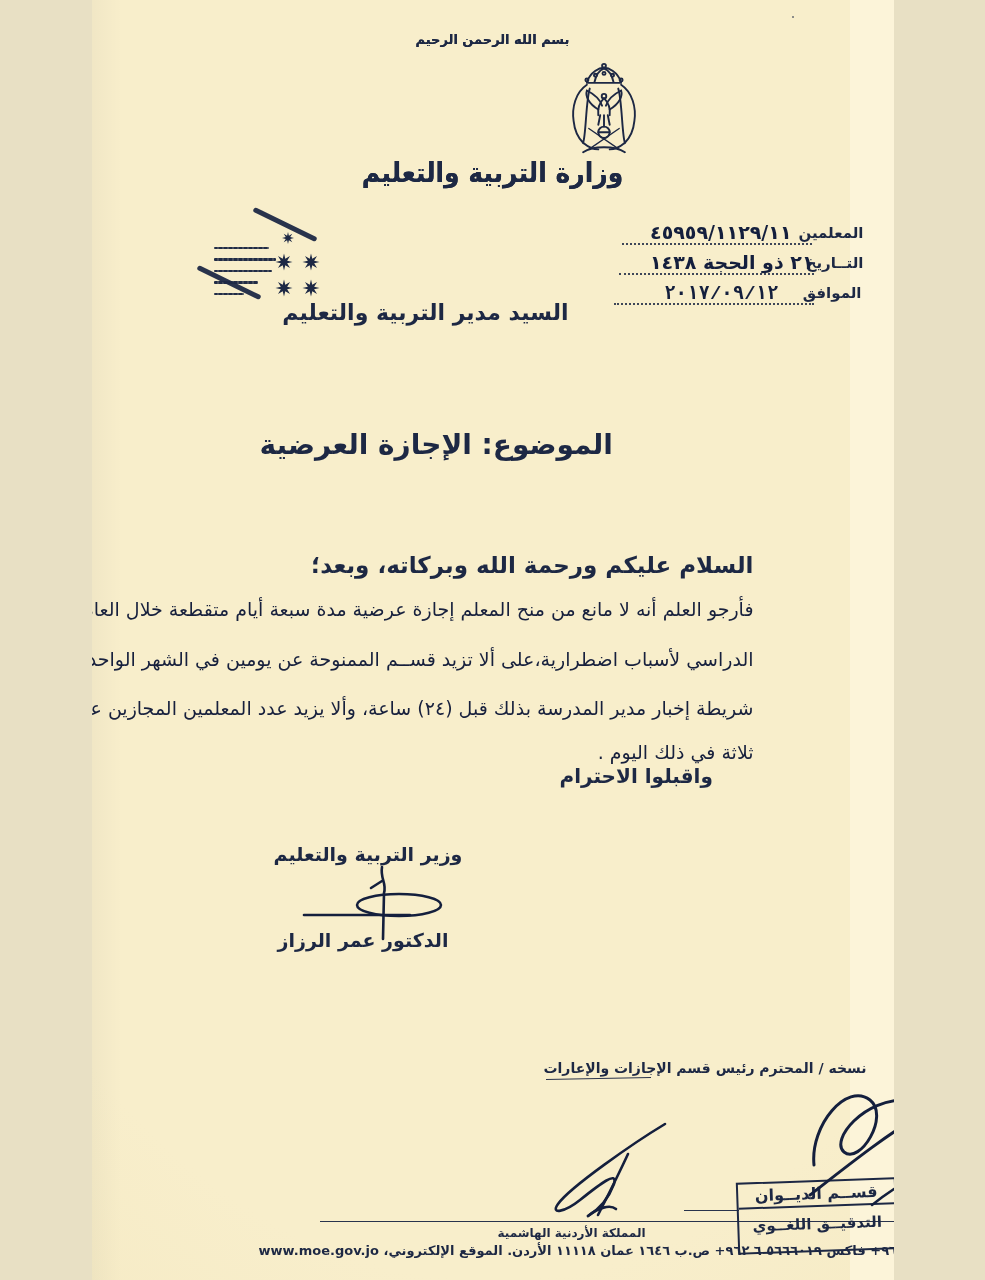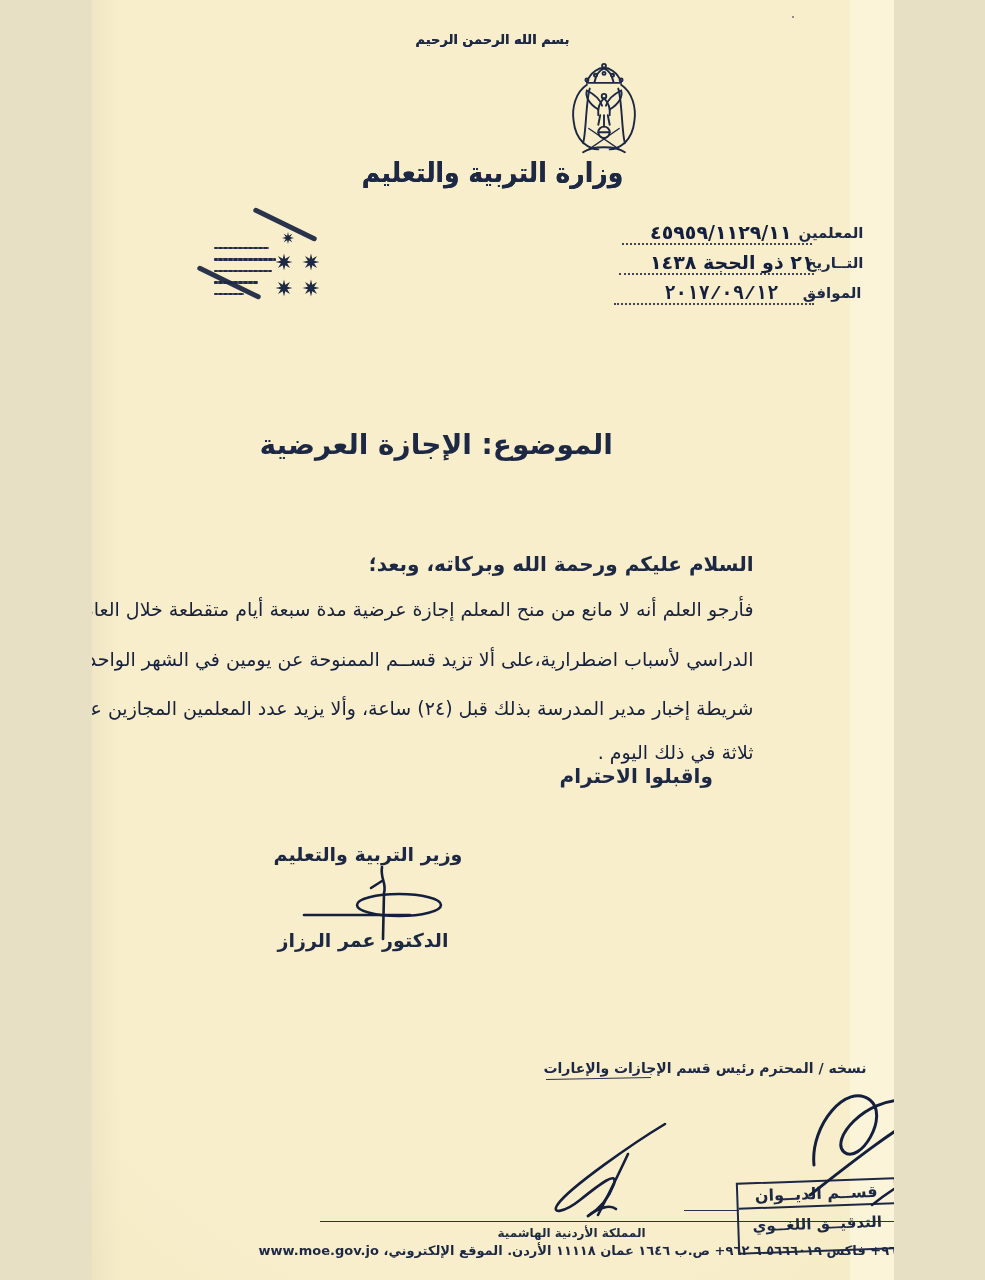--- a/index.html
+++ b/index.html
@@ -117,24 +117,25 @@
       <use href="#star8" transform="translate(18,10) scale(0.6)"></use>
       <use href="#star8" transform="translate(14,34) scale(0.85)"></use>
       <use href="#star8" transform="translate(41,34) scale(0.85)"></use>
       <use href="#star8" transform="translate(14,60) scale(0.85)"></use>
       <use href="#star8" transform="translate(41,60) scale(0.85)"></use>
     </svg>
   </div>
   <div class="abs cancel-stroke" style="left:158px;top:222px;width:70px;"></div>
   <div class="abs cancel-stroke" style="left:102px;top:280px;width:70px;"></div>
 
+  <div class="abs ar bold" style="top:300px;right:325px;font-size:22px;">السيد مدير التربية والتعليم</div>
 
   <div class="abs ar bold" style="top:428px;left:168px;font-size:28px;">الموضوع: الإجازة العرضية</div>
 
-  <div class="abs ar bold" style="top:552px;right:140px;font-size:20px;">السلام عليكم ورحمة الله وبركاته، وبعد؛</div>
+  <div class="abs ar bold" style="top:552px;right:140px;font-size:23px;">السلام عليكم ورحمة الله وبركاته، وبعد؛</div>
 
   <div>
     <div class="abs ar" style="top:598px;right:140px;font-size:19px;color:#17203d;">فأرجو العلم أنه لا مانع من منح المعلم إجازة عرضية مدة سبعة أيام متقطعة خلال العام</div>
     <div class="abs ar" style="top:648px;right:140px;font-size:19px;color:#17203d;">الدراسي لأسباب اضطرارية،على ألا تزيد قســم الممنوحة عن يومين في الشهر الواحد،</div>
     <div class="abs ar" style="top:697px;right:140px;font-size:19px;color:#17203d;">شريطة إخبار مدير المدرسة بذلك قبل (٢٤) ساعة، وألا يزيد عدد المعلمين المجازين عن</div>
     <div class="abs ar" style="top:741px;right:140px;font-size:19px;color:#17203d;">ثلاثة في ذلك اليوم .</div>
   </div>
 
   <div class="abs ar bold" style="top:764px;left:468px;font-size:20px;">واقبلوا الاحترام</div>
 

